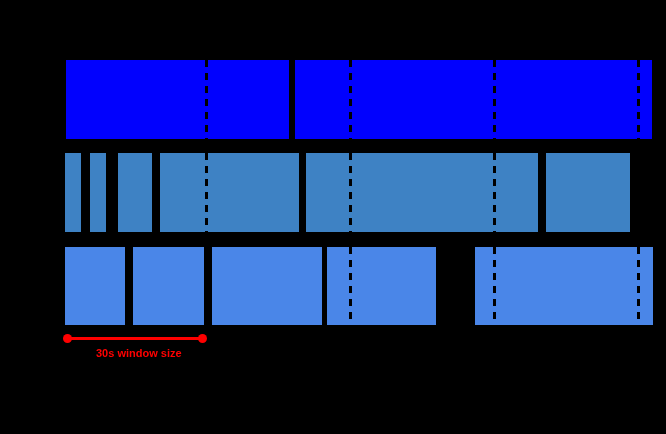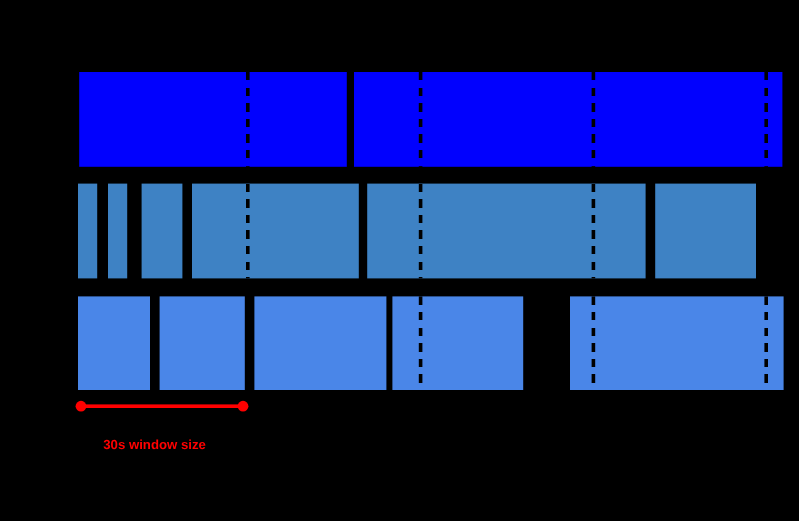--- a/index.html
+++ b/index.html
@@ -79,14 +79,14 @@
       <div class="segment" style="left: 475px; width: 178px; background: rgb(74, 134, 232);"></div>
       <div class="boundary" style="left: 204.5px;"></div>
       <div class="boundary" style="left: 348.5px;"></div>
       <div class="boundary" style="left: 492.5px;"></div>
       <div class="boundary" style="left: 636.5px;"></div>
     </div>
 
   <div class="annotation-line" style="left: 67px; width: 136px; top: 337px; background: rgb(255, 0, 0);"></div>
   <div class="annotation-dot" style="left: 63px; top: 334px; background: rgb(255, 0, 0);"></div>
   <div class="annotation-dot" style="left: 198px; top: 334px; background: rgb(255, 0, 0);"></div>
-  <div class="annotation-label" style="left: 86px; top: 347px; color: rgb(255, 0, 0); margin-top: 18px;">30s window size</div>
+  <div class="annotation-label" style="left: 96px; top: 347px; color: rgb(255, 0, 0);">30s window size</div>
 </div>
 
 </body></html>

